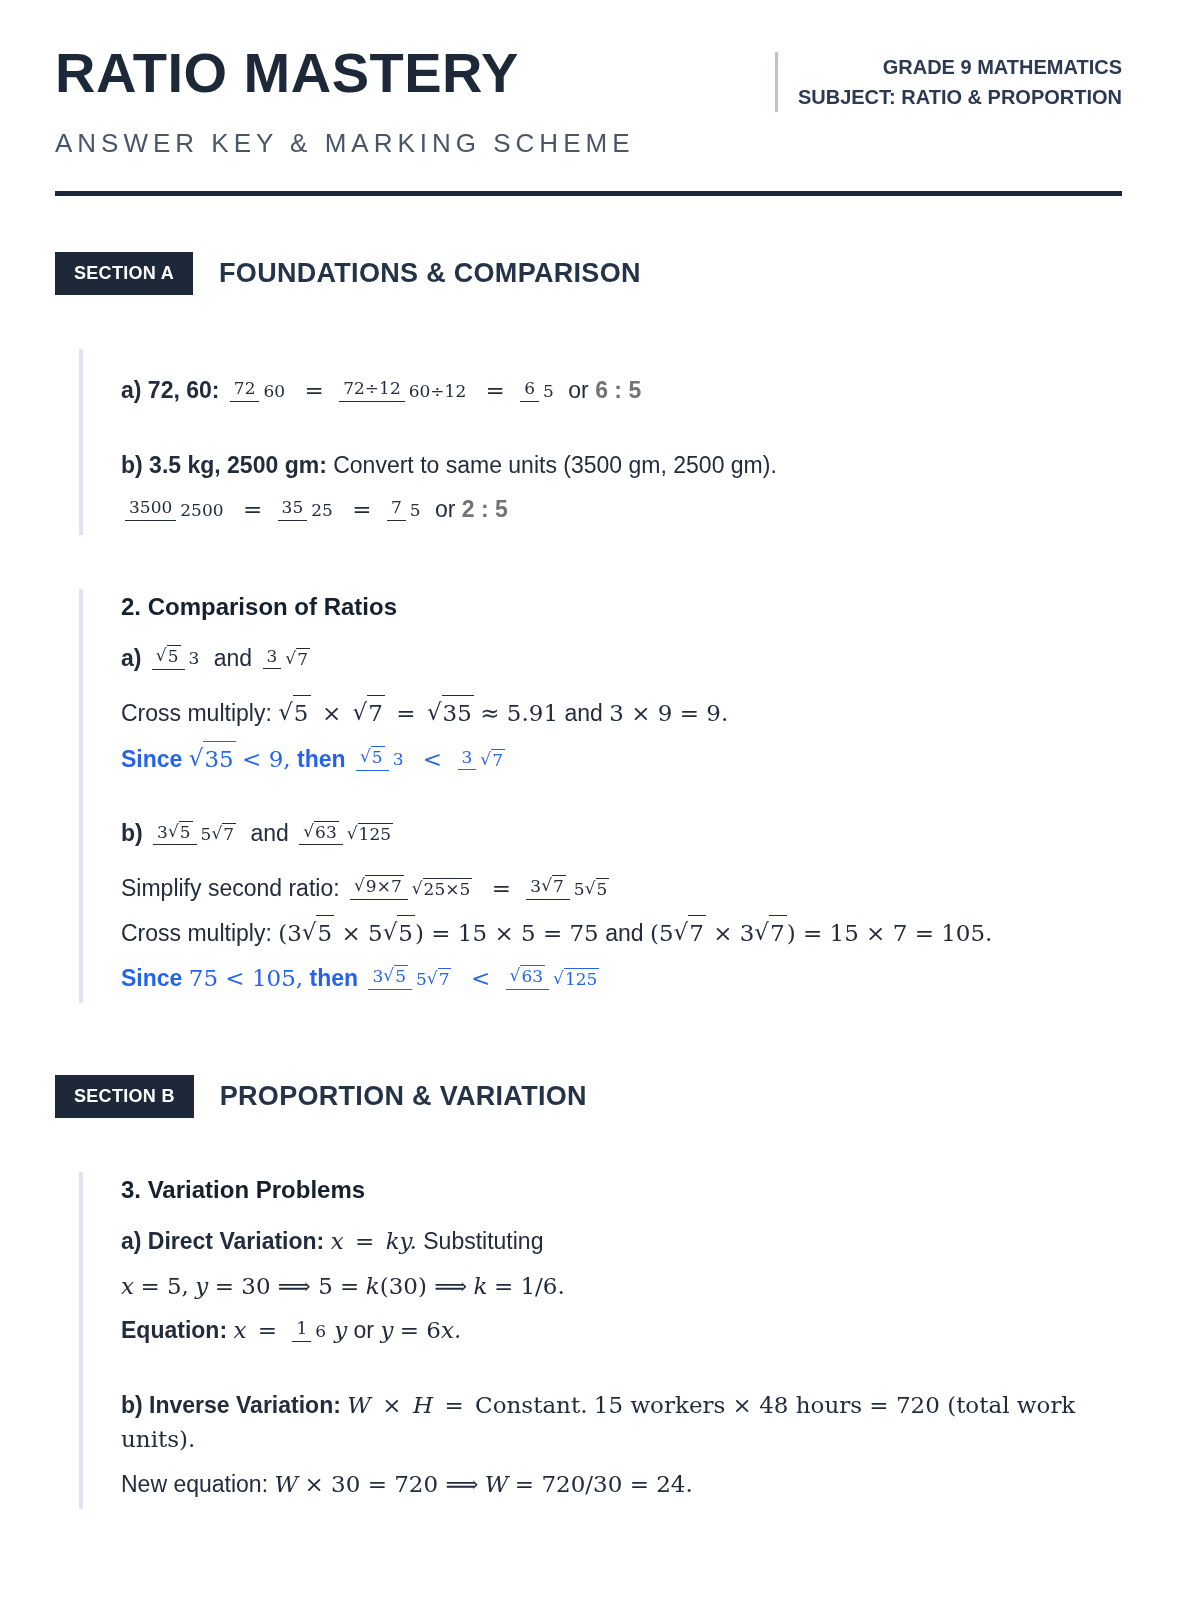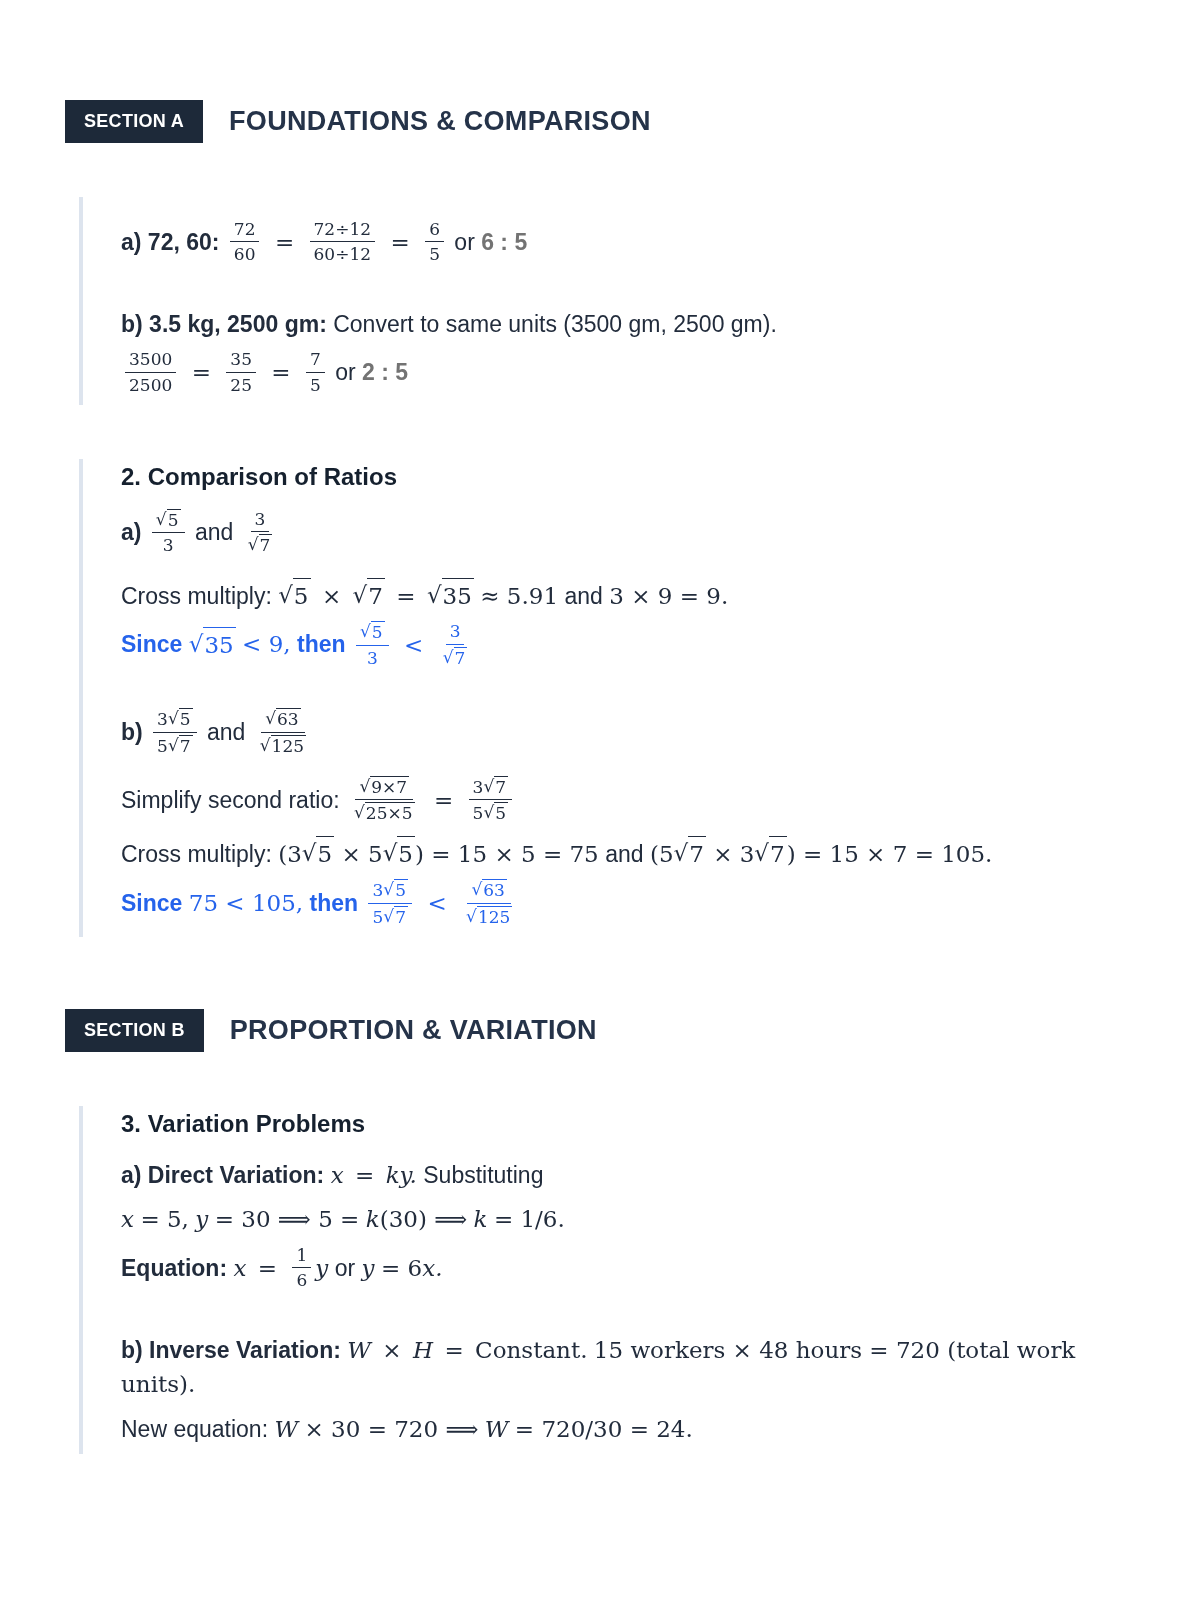--- a/index.html
+++ b/index.html
@@ -14,54 +14,68 @@
   
   .hrow{ display:flex; justify-content:space-between; align-items:flex-start; }
   .title{ font-size:56px; font-weight:800; color:var(--navy); letter-spacing:.5px; line-height:1.05; }
   .meta{ display:flex; gap:20px; margin-top:8px; }
   .vdiv{ width:3px; background:var(--divider); align-self:stretch; }
   .meta-txt{ text-align:right; font-weight:700; font-size:20px; color:#2c3950; line-height:1.5; }
   .subtitle{ margin-top:16px; font-size:26px; letter-spacing:5px; color:var(--muted); }
   .rule{ height:5px; background:var(--navy); margin-top:32px; }
 
   
-  .section-head{ display:flex; align-items:center; gap:26px; margin-top:56px;margin-left:10px; }
+  .section-head{ display:flex; align-items:center; gap:26px; margin-top:56px; }
   .badge{ background:var(--navy); color:#fff; font-weight:700; font-size:18px; padding:11px 19px; letter-spacing:.3px; }
   .sec-title{ font-size:27px; font-weight:800; color:var(--heading); letter-spacing:.3px; }
 
   
   .qblock{ margin:54px 0 0 24px; border-left:4px solid var(--accent); padding:4px 0 8px 38px; }
   .qtitle{ font-size:24px; font-weight:700; color:#15202e; margin-bottom:4px; }
   .line{ margin-top:20px; font-size:23px; line-height:1.5; color:var(--text); }
   .line.tight{ margin-top:10px; }
   .line.gap{ margin-top:40px; }
   .lbl{ font-weight:700; }
   .ansb{ font-weight:700; color:#737373; }
 
   
   .mn,.mo,.mi,.frac,.sqrt{ font-family:"DejaVu Serif","Liberation Serif",serif; }
   .mi{ font-style:italic; }
   .mo{ margin:0 5px; }
-  .frac{ display:inline-flex; flex-direction:column; align-items:center; vertical-align:middle;
+  .frac{ display:inline-flex; flex-direction:row; align-items:center; vertical-align:middle;
          font-size:17px; line-height:1.2; margin:0 4px; transform:translateY(-2px); }
   .fn{ border-bottom:1.6px solid currentColor; padding:0 4px 2px; display:flex; align-items:baseline; justify-content:center; white-space:nowrap; }
   .fd{ padding:2px 4px 0; display:flex; align-items:baseline; justify-content:center; white-space:nowrap; }
   .sqrt{ white-space:nowrap; }
   .rsign{ display:inline-block; transform:translateY(-1px); }
   .rad{ display:inline-block; border-top:1.5px solid currentColor; padding:0 2px 0 1px; }
 
   
   .blue{ color:var(--blue); }
   .blue .w{ font-weight:700; }
 </style>
 </head>
 <body>
 
 <div class="page">
 
+  <header>
+    <div class="hrow">
+      <h1 class="title">RATIO MASTERY</h1>
+      <div class="meta">
+        <div class="vdiv"></div>
+        <div class="meta-txt">
+          <div>GRADE 9 MATHEMATICS</div>
+          <div>SUBJECT: RATIO &amp; PROPORTION</div>
+        </div>
+      </div>
+    </div>
+    <div class="subtitle">ANSWER KEY &amp; MARKING SCHEME</div>
+    <div class="rule"></div>
+  </header>
 
   <div class="section-head">
     <span class="badge">SECTION A</span>
     <h2 class="sec-title">FOUNDATIONS &amp; COMPARISON</h2>
   </div>
 
   <section class="qblock">
 
     <p class="line">
       <b class="lbl">a) 72, 60:</b>

